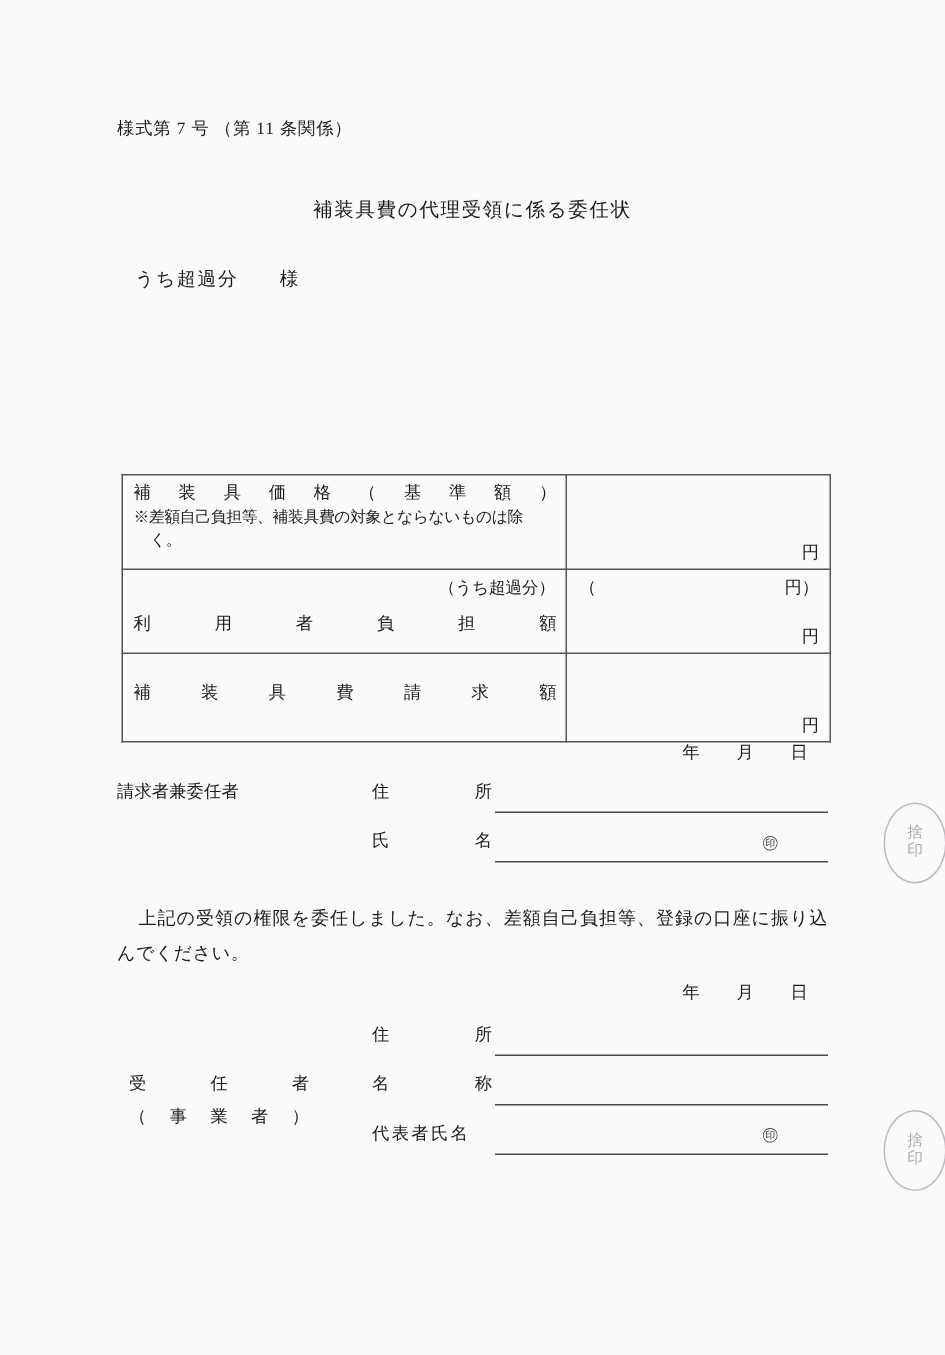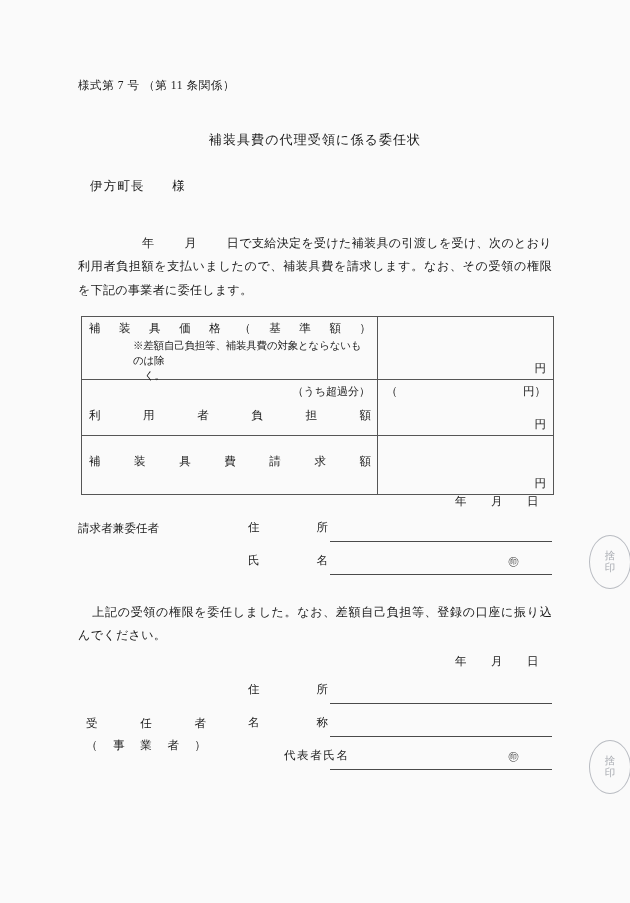--- a/index.html
+++ b/index.html
@@ -105,21 +105,20 @@
     display: flex;
     justify-content: space-between;
     letter-spacing: 0;
   }
   .spread span { display: inline-block; }
   .note-line {
     font-size: 10.5px;
     line-height: 1.45;
     margin-top: 2px;
     letter-spacing: -0.2px;
-    margin-left: 44px;
   }
   .note-line .note-wrap {
     display: block;
     padding-left: 11px;
   }
   .value-cell {
     position: relative;
     height: 100%;
   }
   .yen-br {
@@ -202,21 +201,20 @@
     left: 0;
     top: 2px;
     width: 80px;
     font-size: 11.5px;
     display: flex;
     justify-content: space-between;
   }
   .sig-label.tight {
     letter-spacing: 1.6px;
     display: block;
-    margin-left: 36px;
   }
   .sig-rule {
     position: absolute;
     left: 82px;
     right: 0;
     top: 23px;
     border-bottom: 1px solid #4a4a4a;
   }
   .seal-mark {
     position: absolute;
@@ -299,25 +297,22 @@
 </style>
 </head>
 <body>
 
 <div class="page">
 
   <div class="form-number">様式第 7 号 （第 11 条関係）</div>
 
   <div class="doc-title">補装具費の代理受領に係る委任状</div>
 
-  <div class="addressee">伊方町長　　様</div>
-
-  <div class="body-para">
-    <span class="indent-date"></span><span>年</span><span class="gap-sm"></span><span>月</span><span class="gap-sm"></span><span>日</span><span>で支給決定を受けた補装具の引渡しを受け、次のとおり利用者負担額を支払いましたので、補装具費を請求します。なお、その受領の権限を下記の事業者に委任します。</span>
-  </div>
+  <div class="addressee">うち超過分　　様</div>
+
 
   <table class="amount-table">
     <tbody>
 
       <tr>
         <td class="col-label">
           <div class="cell-pad row1-label">
             <div class="spread">
               <span>補</span>
               <span>装</span>

